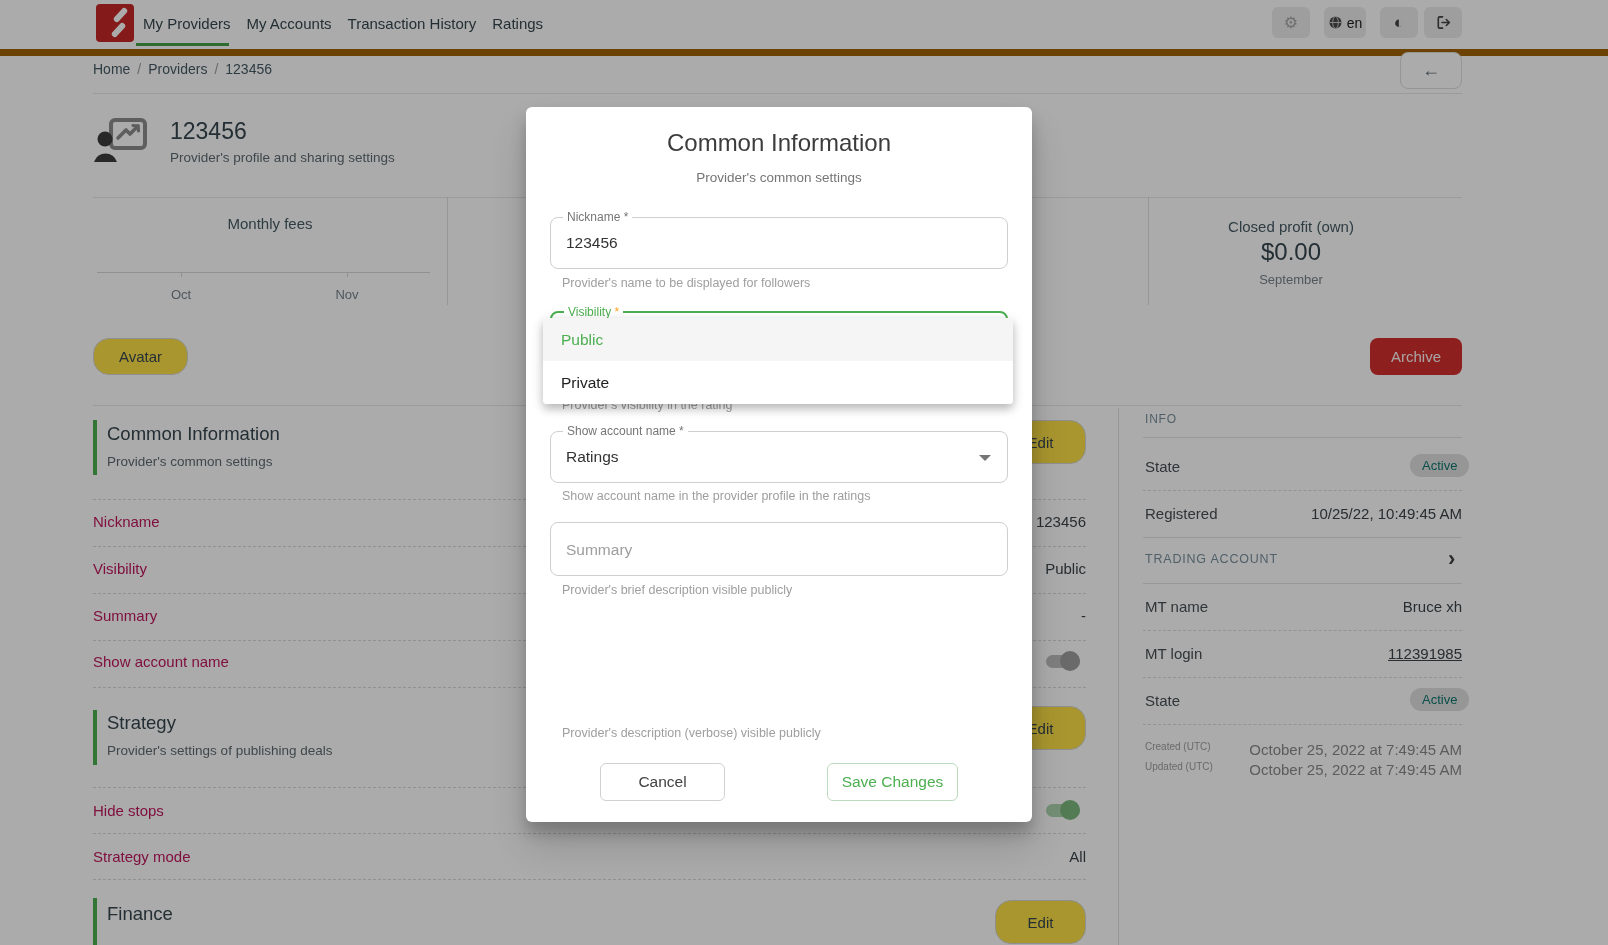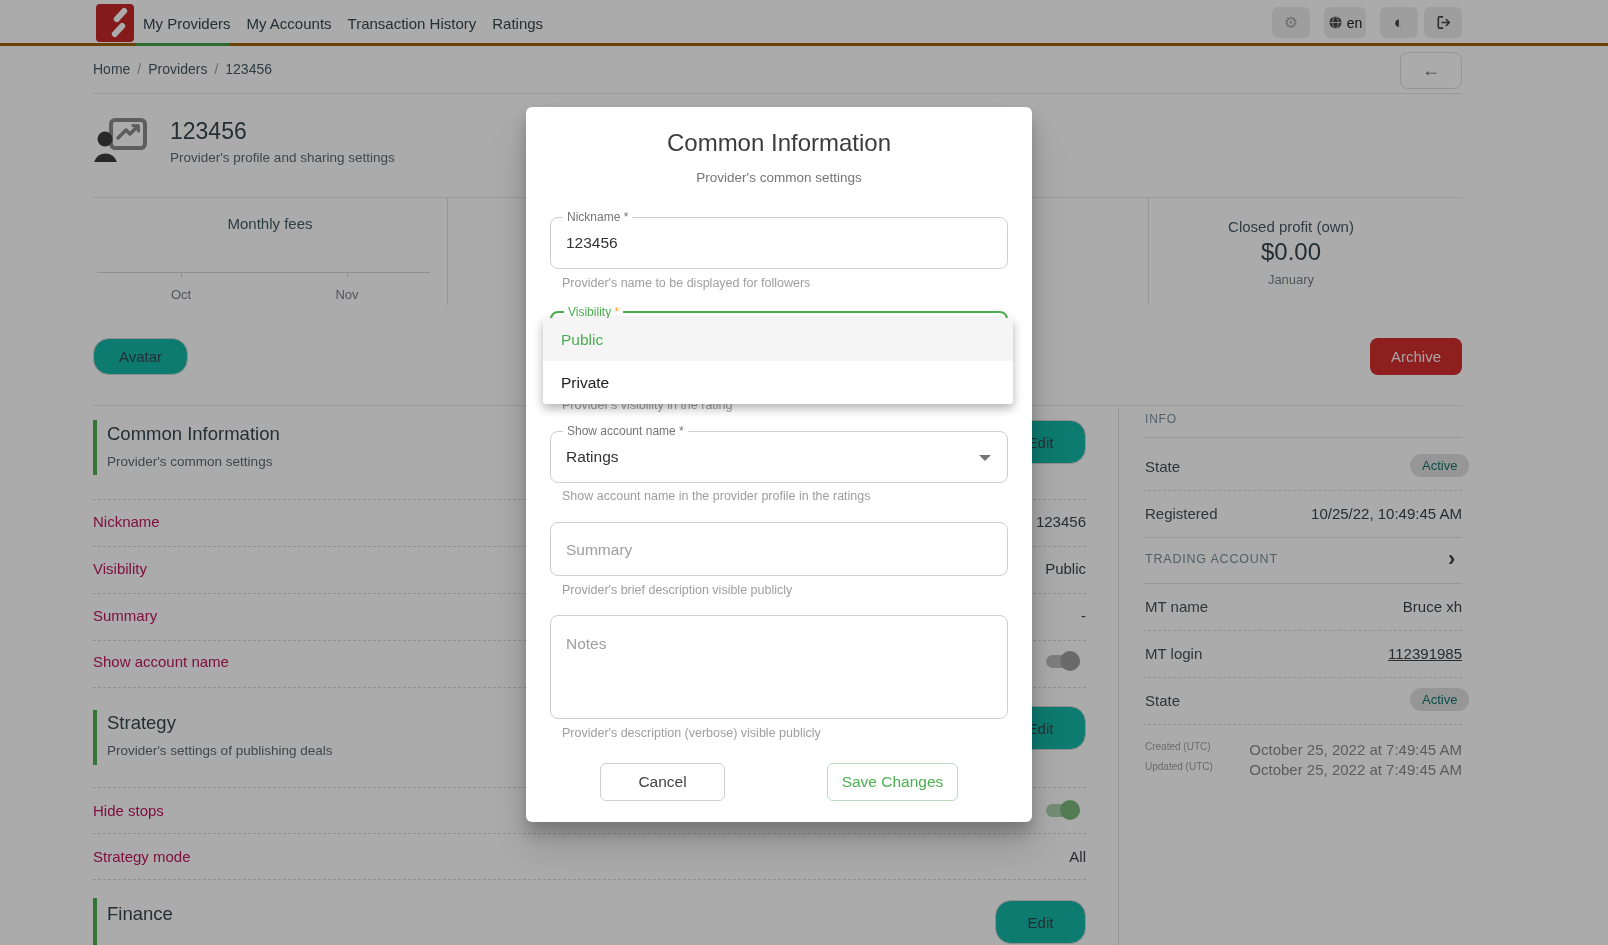--- a/index.html
+++ b/index.html
@@ -1,21 +1,21 @@
 <!DOCTYPE html>
 <html><head>
 <meta charset="utf-8">
 <style>
   * { margin:0; padding:0; box-sizing:border-box; }
   html,body { width:1608px; height:945px; overflow:hidden; background:#fff;
     font-family:"Liberation Sans", sans-serif; color:#37474f; }
   #stage { position:relative; width:1608px; height:945px; background:#fff; }
   .abs { position:absolute; }
   
-  #nav { position:absolute; left:0; top:0; width:1608px; height:46px; background:#fff; border-bottom:3px solid #a16207; }
+  #nav { position:absolute; left:0; top:0; width:1608px; height:56px; background:#fff; border-bottom:7px solid #a16207; }
   .logo { position:absolute; left:96px; top:4px; width:38px; height:38px; background:#c62828; border-radius:4px; }
   .logo .slash { position:absolute; background:#fff; width:17px; height:6px; border-radius:3px; transform:rotate(-48deg); }
   .navitems { position:absolute; left:143px; top:0; height:46px; display:flex; gap:16px; align-items:center; }
   .navitem { font-size:15px; color:#37474f; cursor:pointer; white-space:nowrap; }
   .nav-underline { position:absolute; left:136px; top:43px; width:93px; height:3px; background:#43a047; }
   .navbtn { position:absolute; top:7px; height:31px; background:#ececec; border-radius:6px; display:flex; align-items:center; justify-content:center; gap:4px; cursor:pointer; }
   .gear { font-size:16px; color:#a6a6a6; line-height:1; }
   .halfmoon { font-size:17px; color:#424242; line-height:1; }
   .lang { font-size:14px; color:#212121; }
   
@@ -26,21 +26,21 @@
   
   #ptitle { position:absolute; left:170px; top:118px; font-size:23px; color:#37474f; }
   #psub { position:absolute; left:170px; top:150px; font-size:13.5px; color:#5f6b72; }
   
   .statlbl { font-size:15px; color:#455a64; text-align:center; }
   .statsub { font-size:13px; color:#78828a; text-align:center; }
   .vline { position:absolute; width:0; border-left:1px solid #e0e0e0; }
   .axis { position:absolute; height:0; border-top:1px solid #d7d7d7; }
   .tick { position:absolute; width:0; height:5px; border-left:1px solid #d7d7d7; }
   
-  .btn-outline { border:1px solid #d6d6d6; border-radius:16px; background:#14b8a6; font-size:15px; color:#37474f; display:flex; align-items:center; justify-content:center; cursor:pointer; }
+  .btn-outline { border:1px solid #d6d6d6; border-radius:16px; background:#fde047; font-size:15px; color:#37474f; display:flex; align-items:center; justify-content:center; cursor:pointer; }
   .btn-red { background:#d32f2f; border-radius:8px; color:#fdf3f3; font-size:15px; display:flex; align-items:center; justify-content:center; cursor:pointer; }
   
   .greenbar { position:absolute; width:4px; background:#4caf50; }
   .sect-title { font-size:18.5px; color:#37474f; }
   .sect-sub { font-size:13.5px; color:#5f6b72; }
   .hdash { position:absolute; height:0; border-top:1px dashed #d9d9d9; }
   .rowlbl { position:absolute; font-size:15px; color:#be185d; }
   .rowval { position:absolute; font-size:15px; color:#3c444a; text-align:right; }
   
   .switch { position:absolute; width:34px; height:20px; cursor:pointer; }
@@ -147,21 +147,21 @@
   <div class="statlbl abs" style="left:93px; top:215px; width:354px;">Monthly fees</div>
   <div class="axis" style="left:97px; top:272px; width:333px;"></div>
   <div class="tick" style="left:181px; top:272px;"></div>
   <div class="tick" style="left:347px; top:272px;"></div>
   <div class="statsub abs" style="left:156px; top:287px; width:50px;">Oct</div>
   <div class="statsub abs" style="left:322px; top:287px; width:50px;">Nov</div>
   <div class="vline" style="left:447px; top:197px; height:108px;"></div>
   <div class="vline" style="left:1148px; top:197px; height:108px;"></div>
   <div class="statlbl abs" style="left:1120px; top:218px; width:342px;">Closed profit (own)</div>
   <div class="abs" style="left:1120px; top:238px; width:342px; font-size:24px; color:#37474f; text-align:center;">$0.00</div>
-  <div class="statsub abs" style="left:1120px; top:272px; width:342px;">January</div>
+  <div class="statsub abs" style="left:1120px; top:272px; width:342px;">September</div>
 
   <div class="btn-outline abs" style="left:93px; top:338px; width:95px; height:37px;">Avatar</div>
   <div class="btn-red abs" style="left:1370px; top:338px; width:92px; height:37px;">Archive</div>
   <div class="pagediv" style="left:93px; top:405px; width:1369px;"></div>
 
   <div class="greenbar" style="left:93px; top:420px; height:55px;"></div>
   <div class="sect-title abs" style="left:107px; top:423px;">Common Information</div>
   <div class="sect-sub abs" style="left:107px; top:454px;">Provider's common settings</div>
   <div class="btn-outline abs" style="left:995px; top:420px; width:91px; height:44px;">Edit</div>
 
@@ -262,22 +262,19 @@
       <div class="field-value" style="top:16px;">Ratings</div>
       <div class="caret"></div>
     </div>
     <div class="helper" style="top:382px;">Show account name in the provider profile in the ratings</div>
 
     <div class="field" style="top:415px; height:54px;">
       <div class="field-ph" style="top:18px;">Summary</div>
     </div>
     <div class="helper" style="top:476px;">Provider's brief description visible publicly</div>
 
-    <div class="field" style="top:508px; height:104px;">
-      <div class="field-ph" style="top:19px;">Notes</div>
-    </div>
     <div class="helper" style="top:619px;">Provider's description (verbose) visible publicly</div>
 
     <div class="m-btn" id="btn-cancel">Cancel</div>
     <div class="m-btn" id="btn-save">Save Changes</div>
   </div>
 
 </div>
 
 </body></html>

